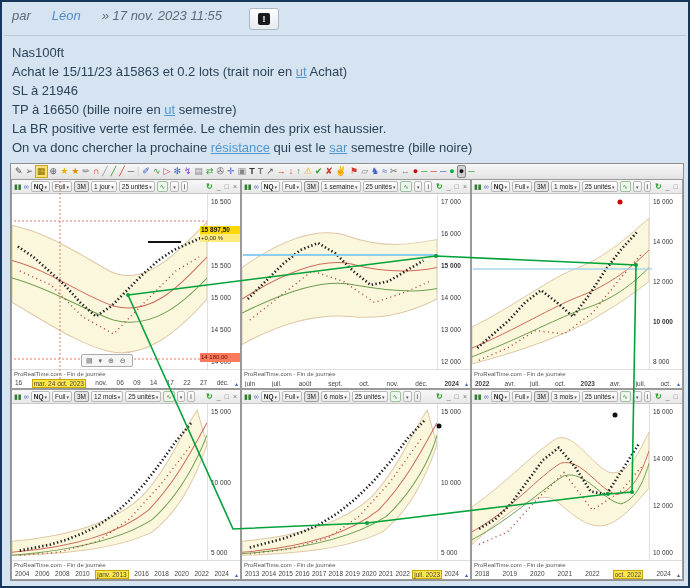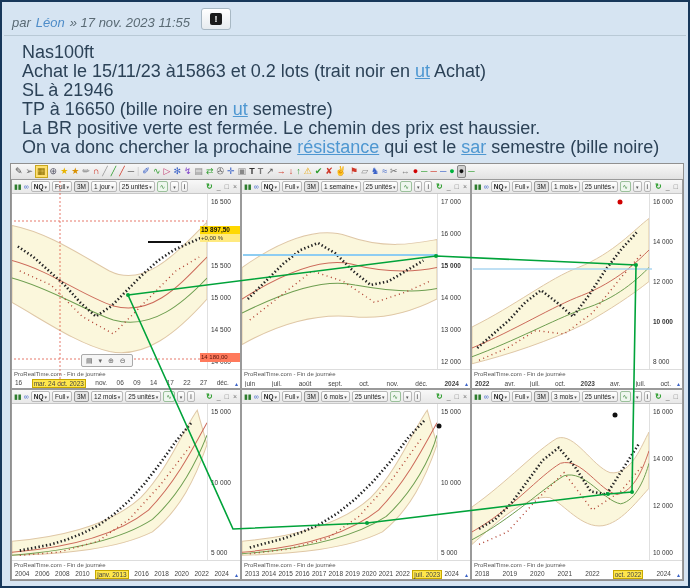--- a/index.html
+++ b/index.html
@@ -1,23 +1,23 @@
 <!DOCTYPE html>
 <html><head>
 <meta charset="utf-8">
 <style>
   html,body{margin:0;padding:0}
   body{width:690px;height:588px;background:#d6e4f2;font-family:"Liberation Sans",sans-serif;position:relative;overflow:hidden}
   .page{position:absolute;inset:0;border:2px solid #17375a;background:#d6e4f2;box-sizing:border-box}
-  .byline{padding:6px 10px 5px;font-size:13px;font-style:italic;color:#5a6a74;display:flex;align-items:flex-end;gap:5px}
+  .byline{padding:6px 10px 5px;font-size:13px;font-style:italic;color:#5a6a74;display:flex;align-items:flex-start;gap:21px}
   .author{color:#4e8cc8;cursor:pointer;text-decoration:none}
   .report{margin-left:6px;width:30px;height:22px;border:1px solid #a8b8c4;border-radius:3px;background:linear-gradient(#ffffff,#e6ebef);display:inline-flex;align-items:center;justify-content:center;cursor:pointer}
   .bang{width:12px;height:12px;background:#1a1a1a;border-radius:2px;color:#fff;font-size:9px;font-weight:bold;font-style:normal;display:flex;align-items:center;justify-content:center}
   .divider{border-top:1px solid #b9c9d6;margin:0 2px}
-  .content{padding:7px 20px 3px;font-size:18px;color:#2c4257;line-height:19px}
+  .content{padding:7px 10px 3px;font-size:13px;color:#2c4257;line-height:19px}
   .pline{white-space:nowrap}
   .plink{color:#4e97d1;text-decoration:underline;cursor:pointer}
   .chartimg{position:relative;margin:3px 8px;width:672px;height:416px;border:1px solid #909090;background:#e9e9e9;overflow:hidden}
   .ctoolbar{height:15px;display:flex;align-items:center;gap:1px;padding:0 3px;background:linear-gradient(#f7f7f7,#e2e2e2);border-bottom:1px solid #bbb;overflow:hidden}
   .ti{font-size:9px;line-height:11px;padding:0 1px;cursor:pointer;font-style:normal;white-space:nowrap}
   .panel{position:absolute;background:#fff;border:1px solid #9a9a9a;box-sizing:border-box;display:flex;flex-direction:column;overflow:hidden}
   .ph{height:13px;flex:0 0 13px;background:linear-gradient(#f8f8f8,#e8e8e8);border-bottom:1px solid #c8c8c8;display:flex;align-items:center;gap:2px;padding:0 2px;font-size:7px;color:#333;white-space:nowrap;overflow:hidden}
   .pbtn{border:1px solid #b8b8b8;background:linear-gradient(#fff,#ececec);border-radius:2px;padding:0 2px;height:9px;display:inline-flex;align-items:center;gap:1px;font-size:6.5px;color:#222;cursor:pointer}
   .pbtn b{font-weight:bold;font-size:6.5px}
   .tog{background:#e4e4e4;border-color:#999}

